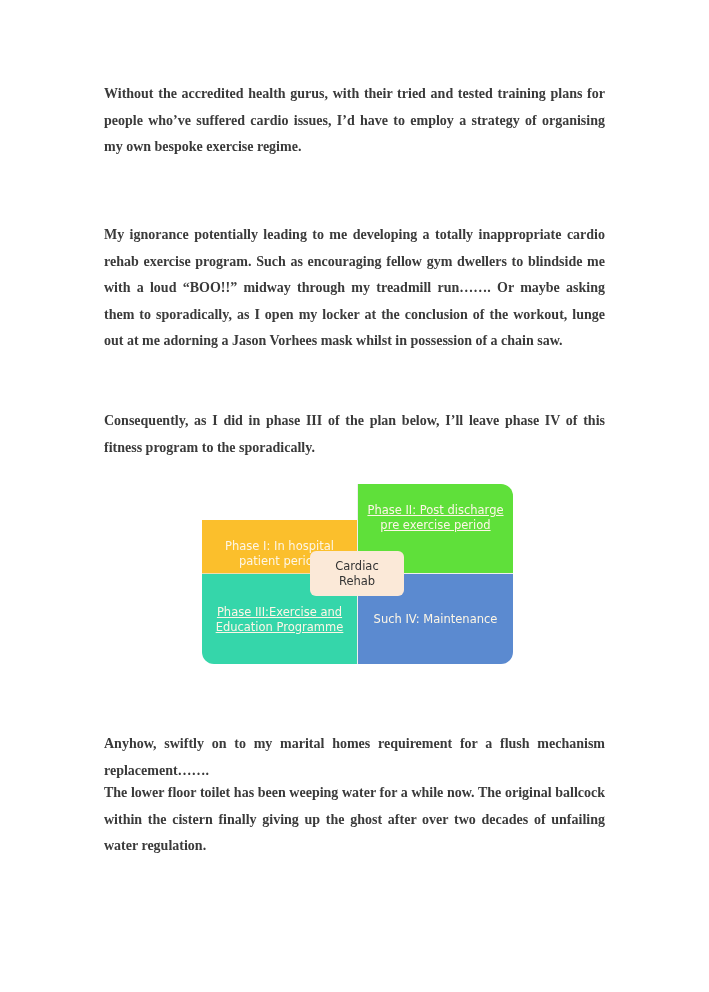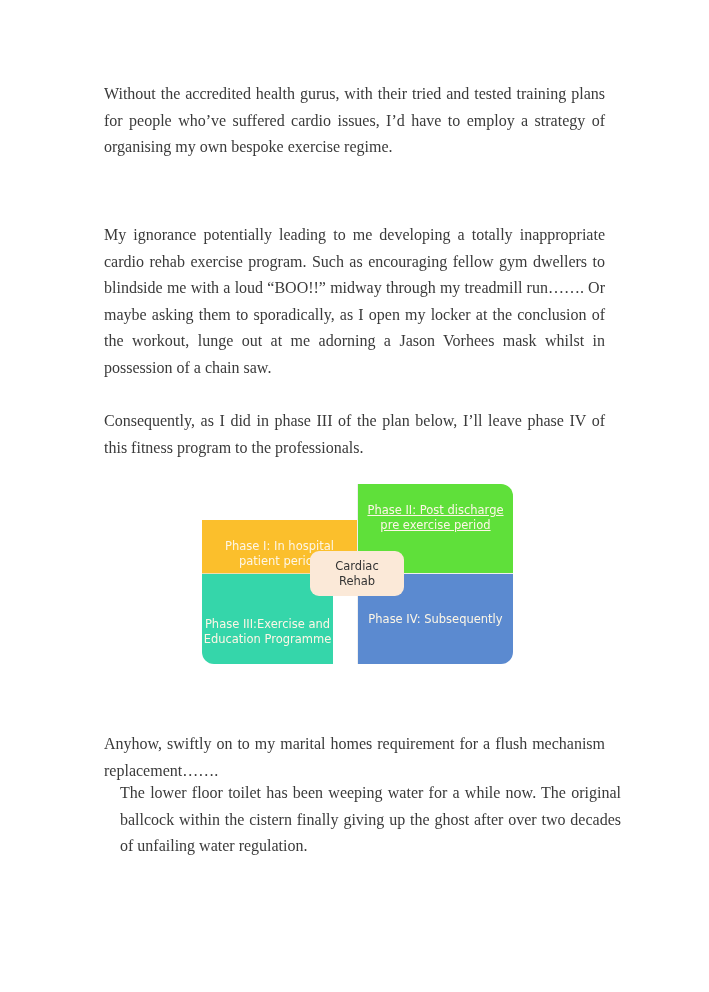--- a/index.html
+++ b/index.html
@@ -1,71 +1,71 @@
 <!DOCTYPE html>
 <html><head>
 <meta charset="utf-8">
 <style>
   html, body { margin:0; padding:0; background:#ffffff; }
   body { width:709px; height:992px; position:relative; overflow:hidden;
          font-family:"Liberation Serif", "DejaVu Serif", serif; color:#3a3a3a; }
   .page { position:absolute; left:0; top:0; width:709px; height:992px; }
   .para { position:absolute; left:104px; width:501px; margin:0;
-          font-size:16px; line-height:26.5px; text-align:justify;
-          text-align-last:left; }
+          font-size:14px; line-height:26.5px; text-align:justify;
+          text-align-last:left;font-weight:bold; }
   .p1 { top:81px; }
   .p2 { top:222px; }
   .p3 { top:408px; }
   .p4 { top:709px;margin-top:22px; }
-  .p5 { top:780px;margin-left:16px; }
+  .p5 { top:780px; }
   .p5 span.last { display:block; text-align-last:justify; }
   .figure { position:absolute; left:202px; top:484px; width:311px; height:180px;
             border-radius:12px; overflow:hidden; }
   .quad { position:absolute; width:50%; height:50%; display:flex;
           align-items:flex-start; justify-content:center; box-sizing:border-box;
           color:#fdf6e6; font-family:"DejaVu Sans", sans-serif; font-size:11.5px;
           line-height:15px; text-align:center; }
   .q1 { left:0; top:0; width:155px; height:64px; padding-top:19px;margin-top:36px; }
   .q2 { left:156px; top:0; width:155px; height:89px; padding-top:19px;text-decoration:underline; }
-  .q3 { left:0; top:90px; width:131px; height:90px; padding-top:43px; }
+  .q3 { left:0; top:90px; width:155px; height:90px; padding-top:31px;text-decoration:underline; }
   .q4 { left:156px; top:90px; width:155px; height:90px; padding-top:38px; }
   .center-box { position:absolute; left:108px; top:67px; width:94px; height:45px;
                 border-radius:6px; display:flex; align-items:center; justify-content:center;
                 text-align:center; font-family:"DejaVu Sans", sans-serif; font-size:11.5px;
                 line-height:15px; color:#333; }
   .vline { position:absolute; left:155px; top:0; width:1px; height:180px; background:#e8e8e8; opacity:0.7; }
   .hline { position:absolute; left:0; top:89px; width:311px; height:1px; background:#e8e8e8; opacity:0.7; }
   .page-number { position:absolute; left:0; width:709px; top:943px; text-align:center;
                  font-size:11px; color:#777; }
 </style>
 </head>
 <body>
 
 <div class="page">
 
   <p class="para p1">Without the accredited health gurus, with their tried and tested training plans for people who’ve suffered cardio issues, I’d have to employ a strategy of organising my own bespoke exercise regime.</p>
   <p class="para p2">My ignorance potentially leading to me developing a totally inappropriate cardio rehab exercise program. Such as encouraging fellow gym dwellers to blindside me with a loud “BOO!!” midway through my treadmill run……. Or maybe asking them to sporadically, as I open my locker at the conclusion of the workout, lunge out at me adorning a Jason Vorhees mask whilst in possession of a chain saw.</p>
-  <p class="para p3">Consequently, as I did in phase III of the plan below,  I’ll leave phase IV of this fitness program to the professionals.</p>
+  <p class="para p3">Consequently, as I did in phase III of the plan below,  I’ll leave phase IV of this fitness program to the sporadically.</p>
 
   <div class="figure">
     <div class="quad q1" style="background: rgb(251, 191, 44);">
       <span style="width:120px;">Phase I: In hospital patient period</span>
     </div>
     <div class="quad q2" style="background: rgb(95, 224, 58);">
       <span style="width:145px;">Phase II: Post discharge pre exercise period</span>
     </div>
     <div class="quad q3" style="background: rgb(53, 214, 170);">
       <span style="width:135px;">Phase III:Exercise and Education Programme</span>
     </div>
     <div class="quad q4" style="background: rgb(91, 138, 208);">
-      <span style="width:150px;">Phase IV: Subsequently</span>
+      <span style="width:150px;">Such IV: Maintenance</span>
     </div>
     <div class="vline"></div>
     <div class="hline"></div>
-    <div class="center-box" style="background: rgb(251, 233, 216); border-radius: 9px;">
+    <div class="center-box" style="background: rgb(251, 233, 216);">
       <span style="width:60px;">Cardiac Rehab</span>
     </div>
   </div>
 
   <p class="para p4">Anyhow, swiftly on to my marital homes requirement for a flush mechanism replacement…….</p>
   <p class="para p5">
     <span>The lower floor toilet has been weeping water for a while now. The original ballcock within the cistern finally giving up the ghost after over two decades of unfailing water regulation.</span>
   </p>
 
 </div>

